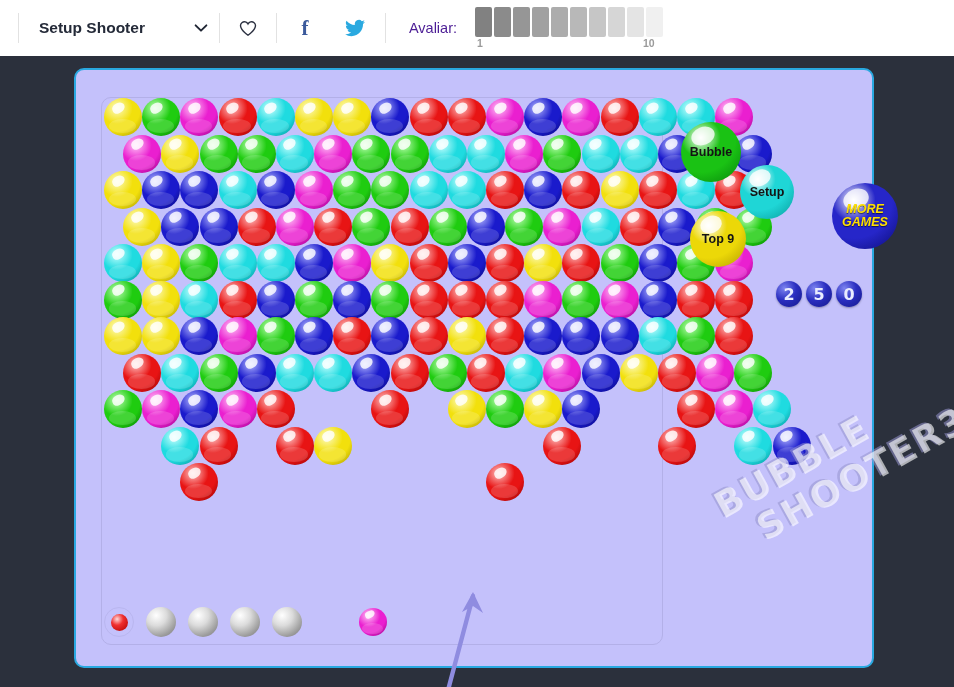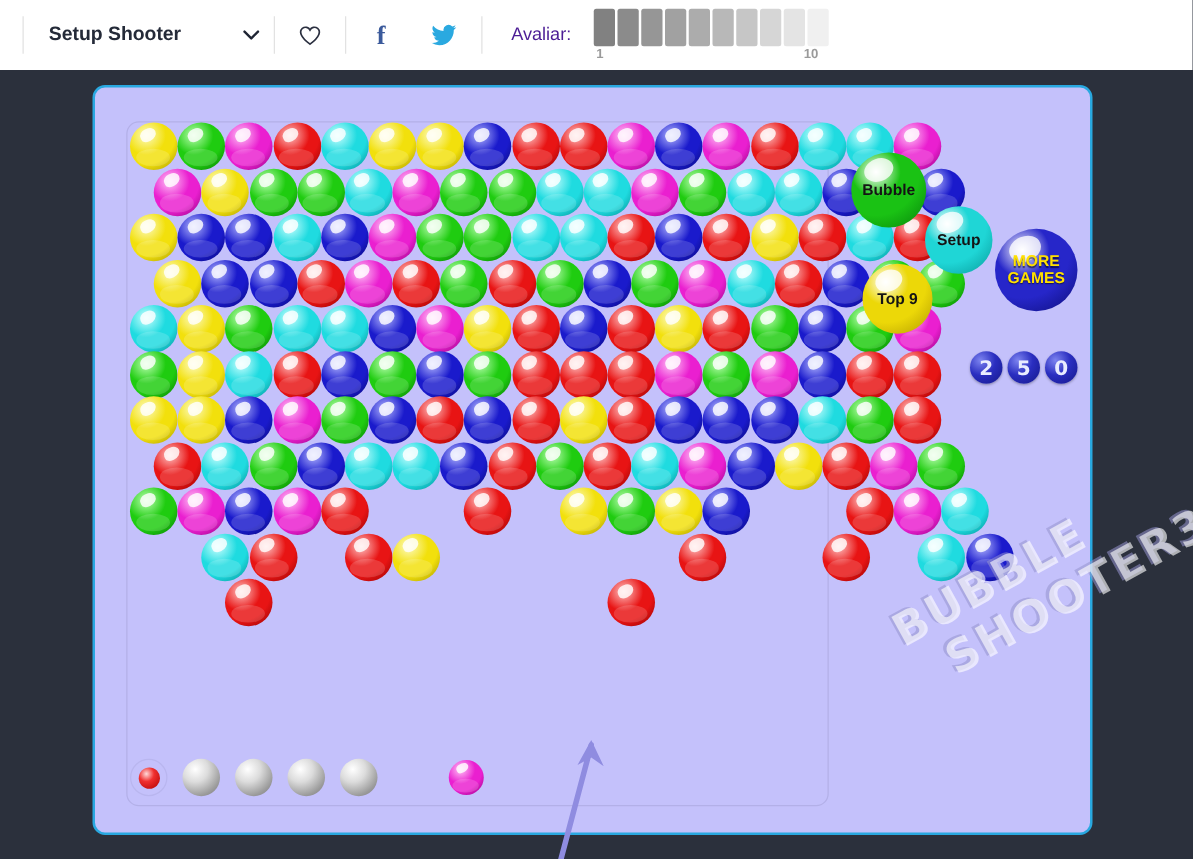--- a/index.html
+++ b/index.html
@@ -384,21 +384,21 @@
         <div class="lbl" style="font-size: 12.5px;">Bubble</div>
       </div>
       <div class="gbtn" style="left: 664px; top: 95px; width: 54px; height: 54px; background: radial-gradient(circle at 33% 26%, rgb(255, 255, 255) 0%, rgb(31, 214, 214) 33%, rgb(31, 214, 214) 58%, rgb(6, 152, 152) 100%);">
         <div class="glare"></div>
         <div class="lbl" style="font-size: 12.5px;">Setup</div>
       </div>
       <div class="gbtn" style="left: 614px; top: 141px; width: 56px; height: 56px; background: radial-gradient(circle at 33% 26%, rgb(255, 255, 255) 0%, rgb(236, 216, 8) 33%, rgb(236, 216, 8) 58%, rgb(176, 154, 0) 100%);">
         <div class="glare"></div>
         <div class="lbl" style="font-size: 12.5px;">Top 9</div>
       </div>
-      <div class="gbtn" style="left: 720px; top: 113px; width: 66px; height: 66px; background: radial-gradient(circle at 33% 26%, rgb(255, 255, 255) 0%, rgb(38, 38, 201) 33%, rgb(38, 38, 201) 58%, rgb(12, 12, 118) 100%);">
+      <div class="gbtn" style="left: 756px; top: 113px; width: 66px; height: 66px; background: radial-gradient(circle at 33% 26%, rgb(255, 255, 255) 0%, rgb(38, 38, 201) 33%, rgb(38, 38, 201) 58%, rgb(12, 12, 118) 100%); font-style: italic;">
         <div class="glare"></div>
         <div class="lbl" style="color: rgb(255, 224, 0); font-size: 12.5px; line-height: 13px; width: 52px; text-shadow: rgba(0, 0, 0, 0.6) 0px 1px 1px;">MORE GAMES</div>
       </div>
     </div>
 
   <div class="score-row" id="score-row" style="left: 700px; top: 211px;">
       <div class="score-digit">2</div>
       <div class="score-digit">5</div>
       <div class="score-digit">0</div>
     </div>

